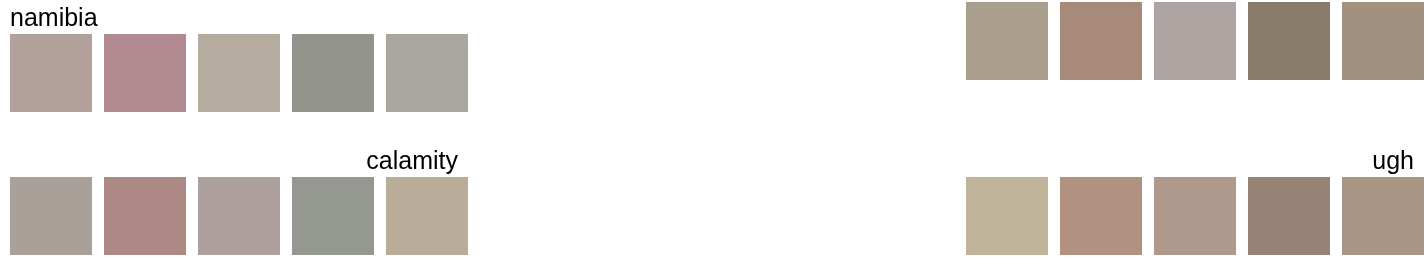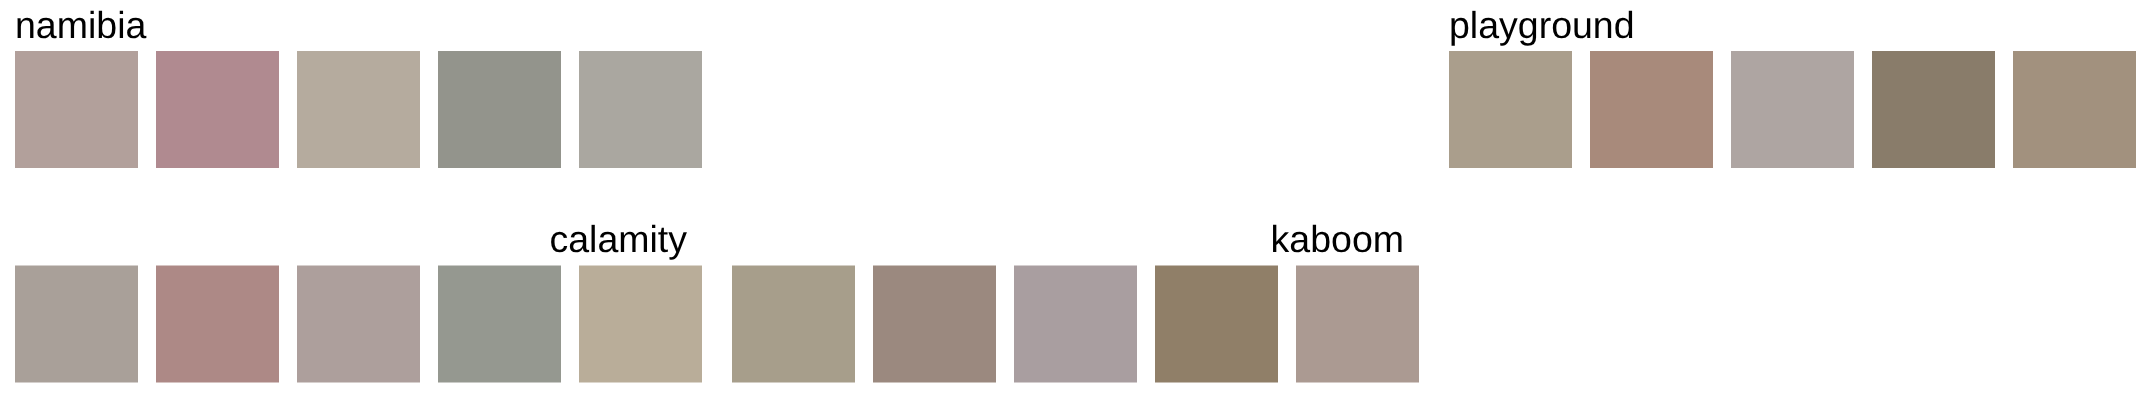--- a/index.html
+++ b/index.html
@@ -61,42 +61,41 @@
       <div class="palette-title">namibia</div>
       <div class="swatch-row">
         <div class="swatch" style="background-color: rgb(178, 160, 155);"></div>
         <div class="swatch" style="background-color: rgb(176, 138, 144);"></div>
         <div class="swatch" style="background-color: rgb(181, 171, 158);"></div>
         <div class="swatch" style="background-color: rgb(147, 148, 140);"></div>
         <div class="swatch" style="background-color: rgb(170, 167, 160);"></div>
       </div>
     </div>
     <div class="palette-group col-2 row-0">
-      <div class="palette-title">playground</div>
       <div class="swatch-row">
         <div class="swatch" style="background-color: rgb(170, 158, 140);"></div>
         <div class="swatch" style="background-color: rgb(168, 138, 123);"></div>
         <div class="swatch" style="background-color: rgb(174, 165, 162);"></div>
         <div class="swatch" style="background-color: rgb(137, 124, 106);"></div>
         <div class="swatch" style="background-color: rgb(162, 145, 126);"></div>
       </div>
     </div>
     <div class="palette-group col-0 row-1">
       <div class="palette-title">calamity</div>
       <div class="swatch-row">
         <div class="swatch" style="background-color: rgb(169, 160, 153);"></div>
         <div class="swatch" style="background-color: rgb(173, 137, 134);"></div>
         <div class="swatch" style="background-color: rgb(173, 159, 156);"></div>
         <div class="swatch" style="background-color: rgb(149, 152, 144);"></div>
         <div class="swatch" style="background-color: rgb(185, 173, 153);"></div>
       </div>
     </div>
-    <div class="palette-group col-1 row-1">
-      <div class="palette-title">kaboom</div>
+    <div class="palette-group col-2 row-1">
+      <div class="palette-title">ugh</div>
       <div class="swatch-row">
-        <div class="swatch" style="background-color: rgb(167, 158, 139);"></div>
-        <div class="swatch" style="background-color: rgb(155, 137, 127);"></div>
-        <div class="swatch" style="background-color: rgb(169, 158, 160);"></div>
-        <div class="swatch" style="background-color: rgb(144, 127, 104);"></div>
-        <div class="swatch" style="background-color: rgb(171, 154, 146);"></div>
+        <div class="swatch" style="background-color: rgb(191, 180, 153);"></div>
+        <div class="swatch" style="background-color: rgb(177, 145, 127);"></div>
+        <div class="swatch" style="background-color: rgb(174, 153, 140);"></div>
+        <div class="swatch" style="background-color: rgb(150, 131, 117);"></div>
+        <div class="swatch" style="background-color: rgb(168, 149, 132);"></div>
       </div>
     </div>
   </div>
 
 </body></html>

